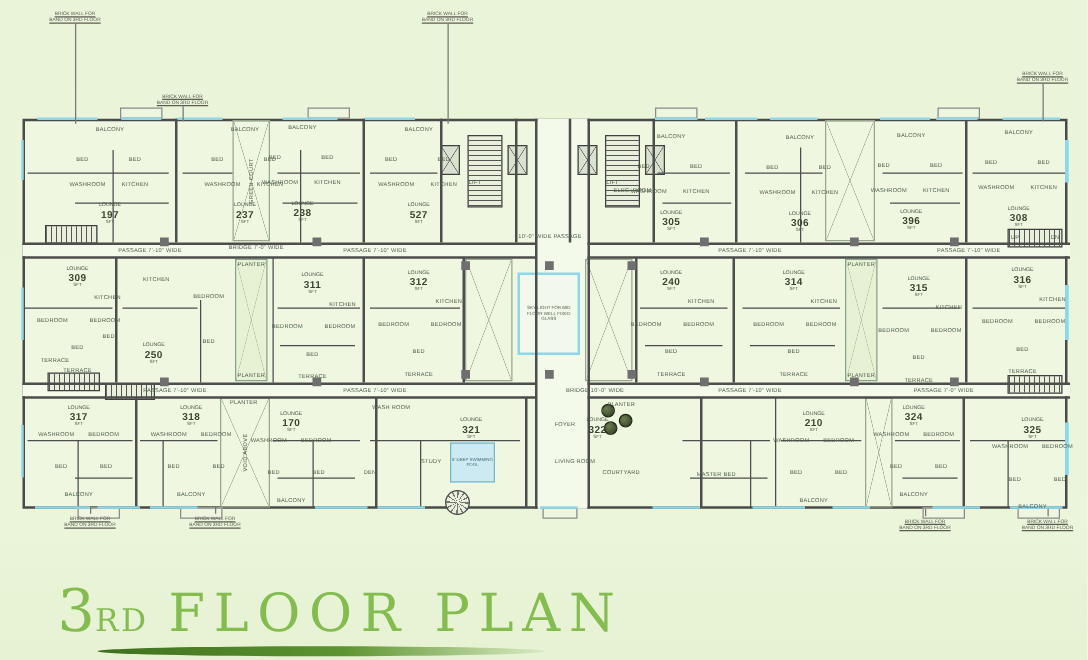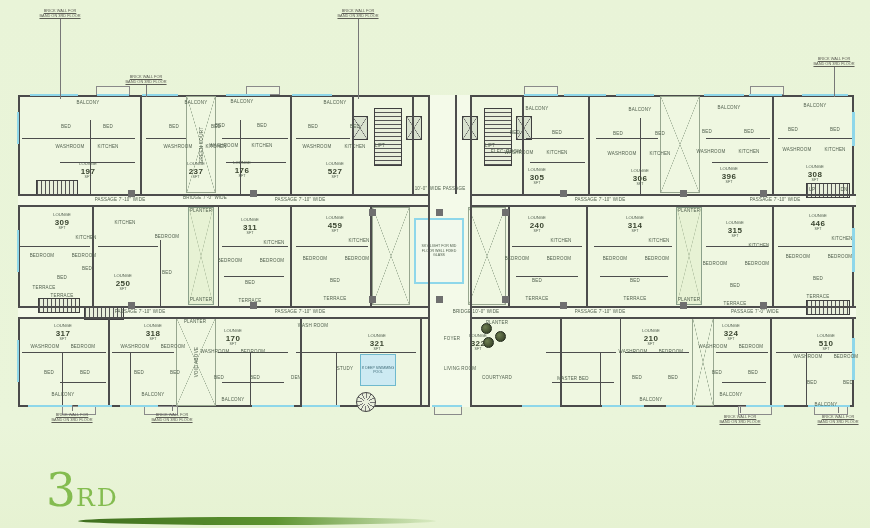--- a/index.html
+++ b/index.html
@@ -246,21 +246,21 @@
         <div class="num">237</div>
         <div class="sft">SFT</div>
       </div>
       <div class="abs rm" style="left: 196px; top: 103px;">BALCONY</div>
       <div class="abs rm" style="left: 174px; top: 127px;">BED</div>
       <div class="abs rm" style="left: 216px; top: 127px;">BED</div>
       <div class="abs rm" style="left: 178px; top: 147px;">WASHROOM</div>
       <div class="abs rm" style="left: 216px; top: 147px;">KITCHEN</div>
       <div class="abs unit-blk" style="left: 242px; top: 170px;">
         <div class="lng">LOUNGE</div>
-        <div class="num">176</div>
+        <div class="num">238</div>
         <div class="sft">SFT</div>
       </div>
       <div class="abs rm" style="left: 242px; top: 102px;">BALCONY</div>
       <div class="abs rm" style="left: 220px; top: 126px;">BED</div>
       <div class="abs rm" style="left: 262px; top: 126px;">BED</div>
       <div class="abs rm" style="left: 224px; top: 146px;">WASHROOM</div>
       <div class="abs rm" style="left: 262px; top: 146px;">KITCHEN</div>
       <div class="abs unit-blk" style="left: 335px; top: 171px;">
         <div class="lng">LOUNGE</div>
         <div class="num">527</div>
@@ -335,21 +335,21 @@
         <div class="num">311</div>
         <div class="sft">SFT</div>
       </div>
       <div class="abs rm" style="left: 274px; top: 243px;">KITCHEN</div>
       <div class="abs rm" style="left: 230px; top: 261px;">BEDROOM</div>
       <div class="abs rm" style="left: 272px; top: 261px;">BEDROOM</div>
       <div class="abs rm" style="left: 250px; top: 283px;">BED</div>
       <div class="abs rm" style="left: 250px; top: 301px;">TERRACE</div>
       <div class="abs unit-blk" style="left: 335px; top: 225px;">
         <div class="lng">LOUNGE</div>
-        <div class="num">459</div>
+        <div class="num">312</div>
         <div class="sft">SFT</div>
       </div>
       <div class="abs rm" style="left: 359px; top: 241px;">KITCHEN</div>
       <div class="abs rm" style="left: 315px; top: 259px;">BEDROOM</div>
       <div class="abs rm" style="left: 357px; top: 259px;">BEDROOM</div>
       <div class="abs rm" style="left: 335px; top: 281px;">BED</div>
       <div class="abs rm" style="left: 335px; top: 299px;">TERRACE</div>
       <div class="abs unit-blk" style="left: 537px; top: 225px;">
         <div class="lng">LOUNGE</div>
         <div class="num">240</div>
@@ -375,21 +375,21 @@
         <div class="num">315</div>
         <div class="sft">SFT</div>
       </div>
       <div class="abs rm" style="left: 759px; top: 246px;">KITCHEN</div>
       <div class="abs rm" style="left: 715px; top: 264px;">BEDROOM</div>
       <div class="abs rm" style="left: 757px; top: 264px;">BEDROOM</div>
       <div class="abs rm" style="left: 735px; top: 286px;">BED</div>
       <div class="abs rm" style="left: 735px; top: 304px;">TERRACE</div>
       <div class="abs unit-blk" style="left: 818px; top: 223px;">
         <div class="lng">LOUNGE</div>
-        <div class="num">446</div>
+        <div class="num">316</div>
         <div class="sft">SFT</div>
       </div>
       <div class="abs rm" style="left: 842px; top: 239px;">KITCHEN</div>
       <div class="abs rm" style="left: 798px; top: 257px;">BEDROOM</div>
       <div class="abs rm" style="left: 840px; top: 257px;">BEDROOM</div>
       <div class="abs rm" style="left: 818px; top: 279px;">BED</div>
       <div class="abs rm" style="left: 818px; top: 297px;">TERRACE</div>
       <div class="abs unit-blk" style="left: 63px; top: 333px;">
         <div class="lng">LOUNGE</div>
         <div class="num">317</div>
@@ -445,21 +445,21 @@
         <div class="num">324</div>
         <div class="sft">SFT</div>
       </div>
       <div class="abs rm" style="left: 713px; top: 347px;">WASHROOM</div>
       <div class="abs rm" style="left: 751px; top: 347px;">BEDROOM</div>
       <div class="abs rm" style="left: 717px; top: 373px;">BED</div>
       <div class="abs rm" style="left: 753px; top: 373px;">BED</div>
       <div class="abs rm" style="left: 731px; top: 395px;">BALCONY</div>
       <div class="abs unit-blk" style="left: 826px; top: 343px;">
         <div class="lng">LOUNGE</div>
-        <div class="num">510</div>
+        <div class="num">325</div>
         <div class="sft">SFT</div>
       </div>
       <div class="abs rm" style="left: 808px; top: 357px;">WASHROOM</div>
       <div class="abs rm" style="left: 846px; top: 357px;">BEDROOM</div>
       <div class="abs rm" style="left: 812px; top: 383px;">BED</div>
       <div class="abs rm" style="left: 848px; top: 383px;">BED</div>
       <div class="abs rm" style="left: 826px; top: 405px;">BALCONY</div>
       <div class="abs lbl" style="left: 120px; top: 200px;">PASSAGE 7'-10" WIDE</div>
       <div class="abs lbl" style="left: 300px; top: 200px;">PASSAGE 7'-10" WIDE</div>
       <div class="abs lbl" style="left: 600px; top: 200px;">PASSAGE 7'-10" WIDE</div>
@@ -526,15 +526,16 @@
       <div class="abs ann" style="left: 838px; top: 414px;">
         <div>BRICK WALL FOR</div>
         <div>BAND ON 3RD FLOOR</div>
       </div>
       <div class="abs leader" style="left: 838px; top: 407px; width: 1px; height: 6px;"></div>
     </div>
 
   <div id="title-block">
     <span id="title-ordinal">3</span>
       <span id="title-ordinal-suffix">RD</span>
+    <span id="title-main">FLOOR PLAN</span>
   </div>
   <div id="swoosh"></div>
 </div>
 
 </body></html>

